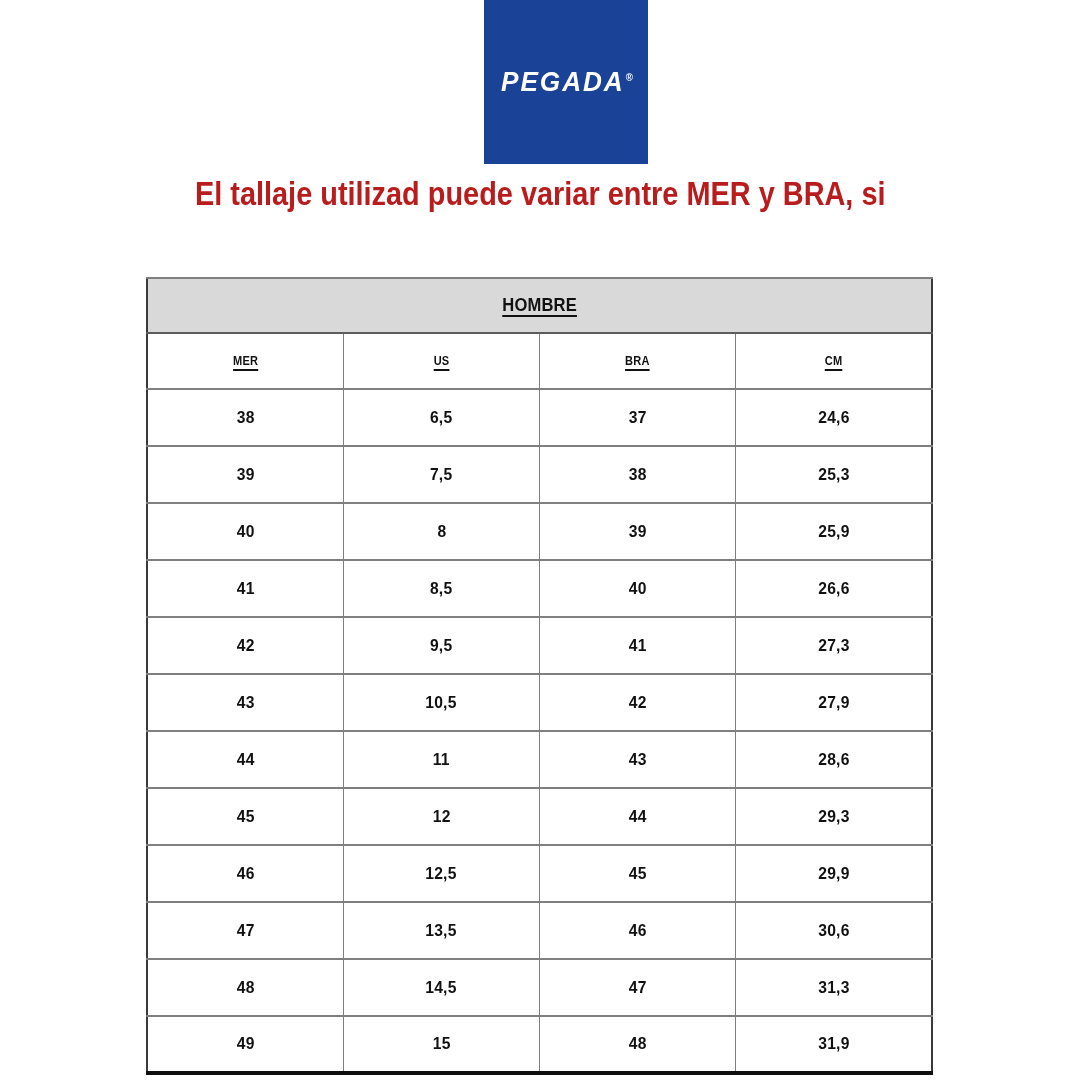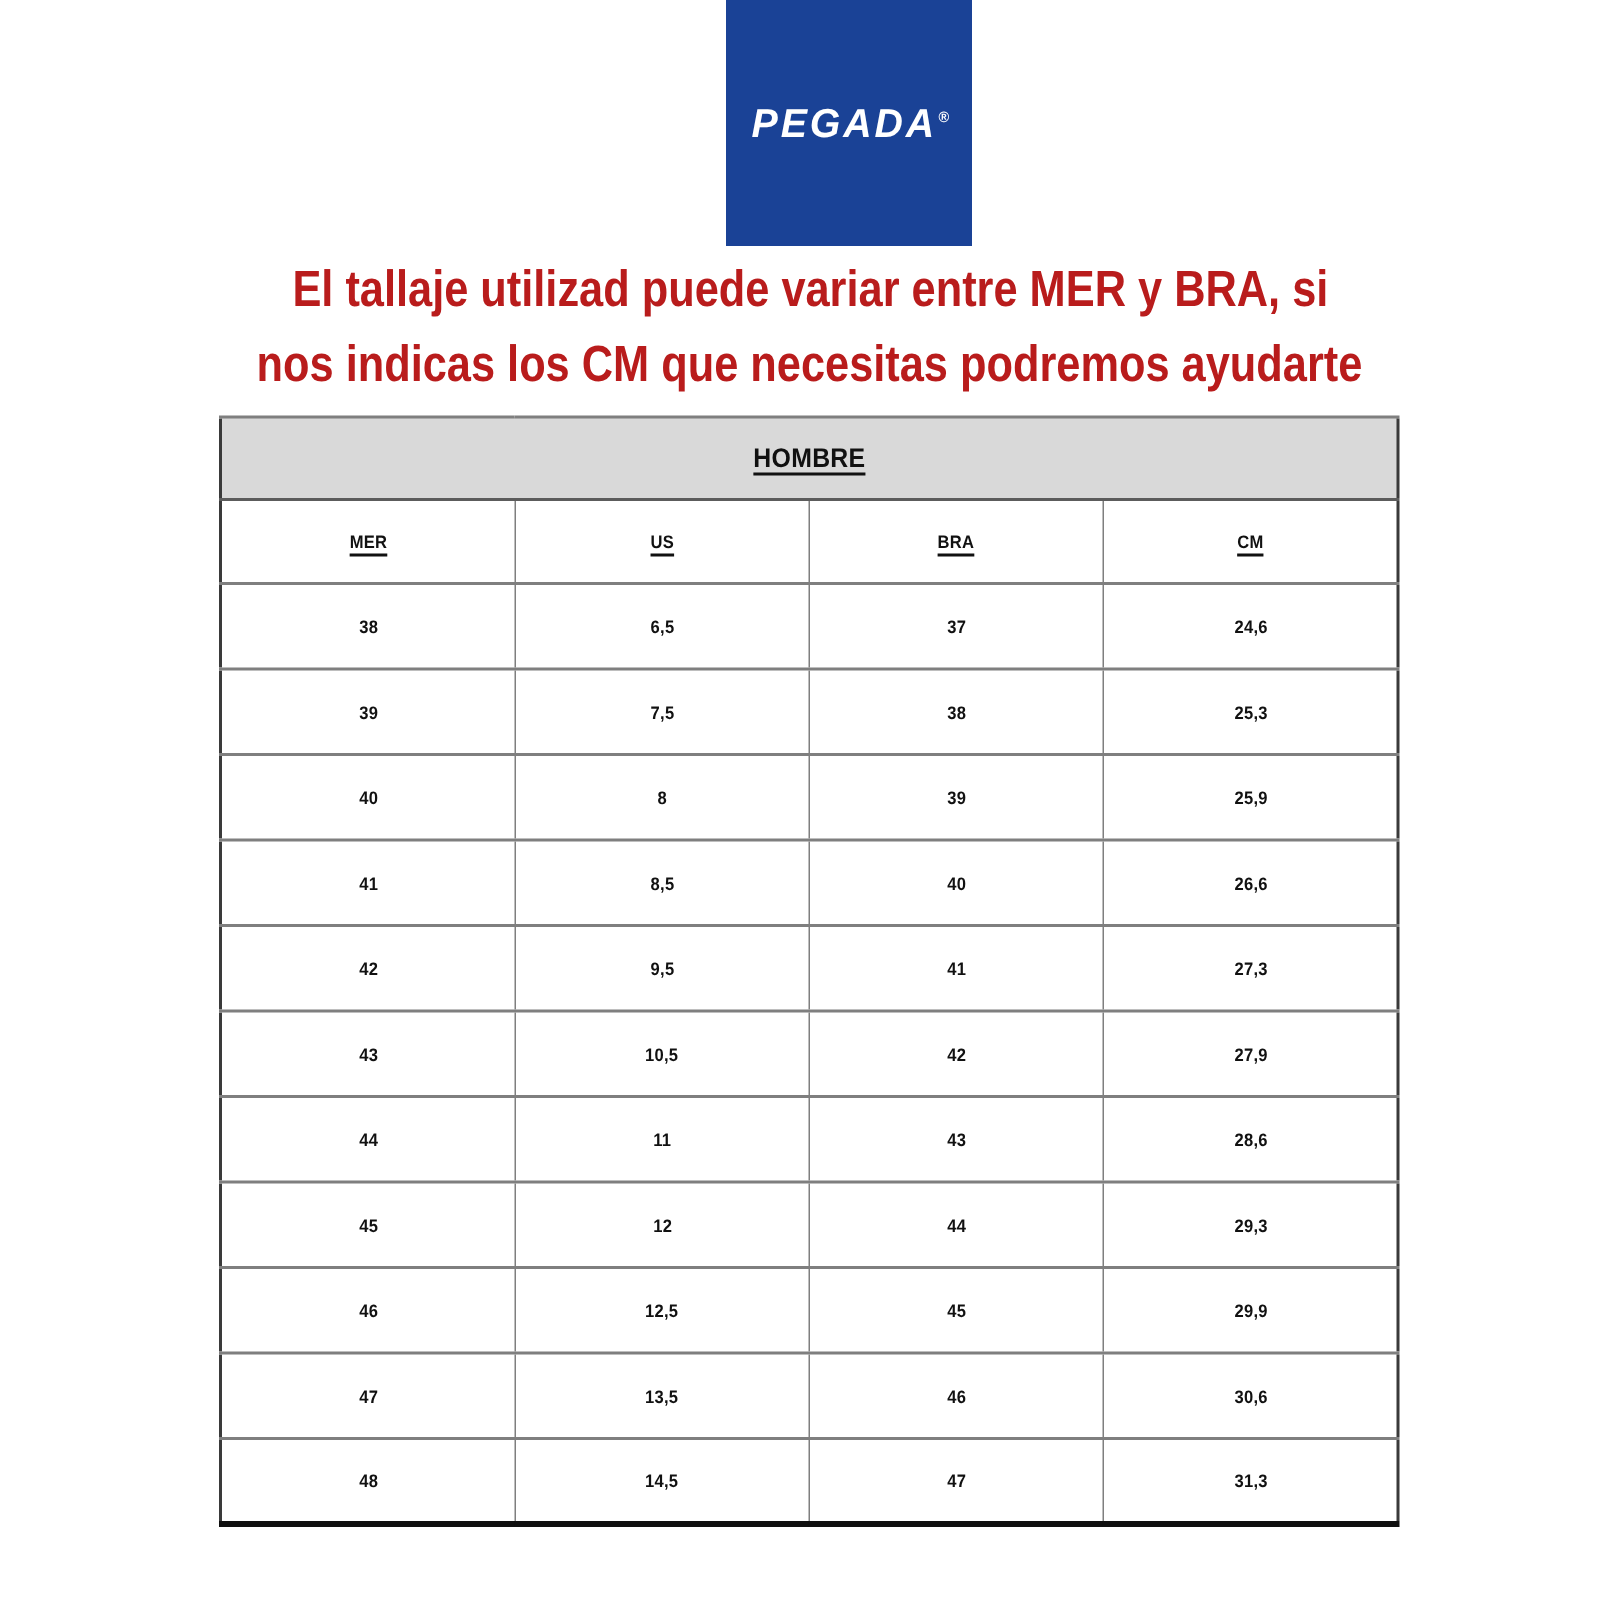--- a/index.html
+++ b/index.html
@@ -86,21 +86,21 @@
     border-bottom: 2px solid #5c5c5c;
     text-align: center;
   }
   .colhead-row th {
     height: 56px;
     font-size: 12px;
     background: #ffffff;
   }
   .size-table tbody td {
     height: 57px;
-    font-size: 12px;
+    font-size: 17px;
     background: #ffffff;
   }
   .u {
     text-decoration: underline;
     text-decoration-thickness: 2px;
     text-underline-offset: 4px;
   }
   .cellcond {
     display: inline-block;
     transform: scaleX(0.92);
@@ -111,21 +111,20 @@
 <body>
 
 <div class="logo-box" style="background: rgb(26, 66, 150);">
   <span class="logo-text">
     <span>PEGADA</span><span class="logo-reg">®</span>
   </span>
 </div>
 
 <div class="headline">
   <span class="hl-line"><span class="cond">El tallaje utilizad puede variar entre MER y BRA, si</span></span>
-  <span class="hl-line"><span class="cond">nos indicas los CM que necesitas podremos ayudarte</span></span>
 </div>
 
 <table class="size-table">
   <thead>
     <tr class="title-row">
       <th colspan="4" style="background: rgb(217, 217, 217);">
         <span class="u cellcond">HOMBRE</span>
       </th>
     </tr>
     <tr class="colhead-row" id="col-header-row">
@@ -195,14 +194,20 @@
         <td><span class="cellcond">13,5</span></td>
         <td><span class="cellcond">46</span></td>
         <td><span class="cellcond">30,6</span></td>
       </tr>
       <tr>
         <td><span class="cellcond">48</span></td>
         <td><span class="cellcond">14,5</span></td>
         <td><span class="cellcond">47</span></td>
         <td><span class="cellcond">31,3</span></td>
       </tr>
+      <tr>
+        <td><span class="cellcond">49</span></td>
+        <td><span class="cellcond">15</span></td>
+        <td><span class="cellcond">48</span></td>
+        <td><span class="cellcond">31,9</span></td>
+      </tr>
     </tbody>
 </table>
 
 </body></html>

